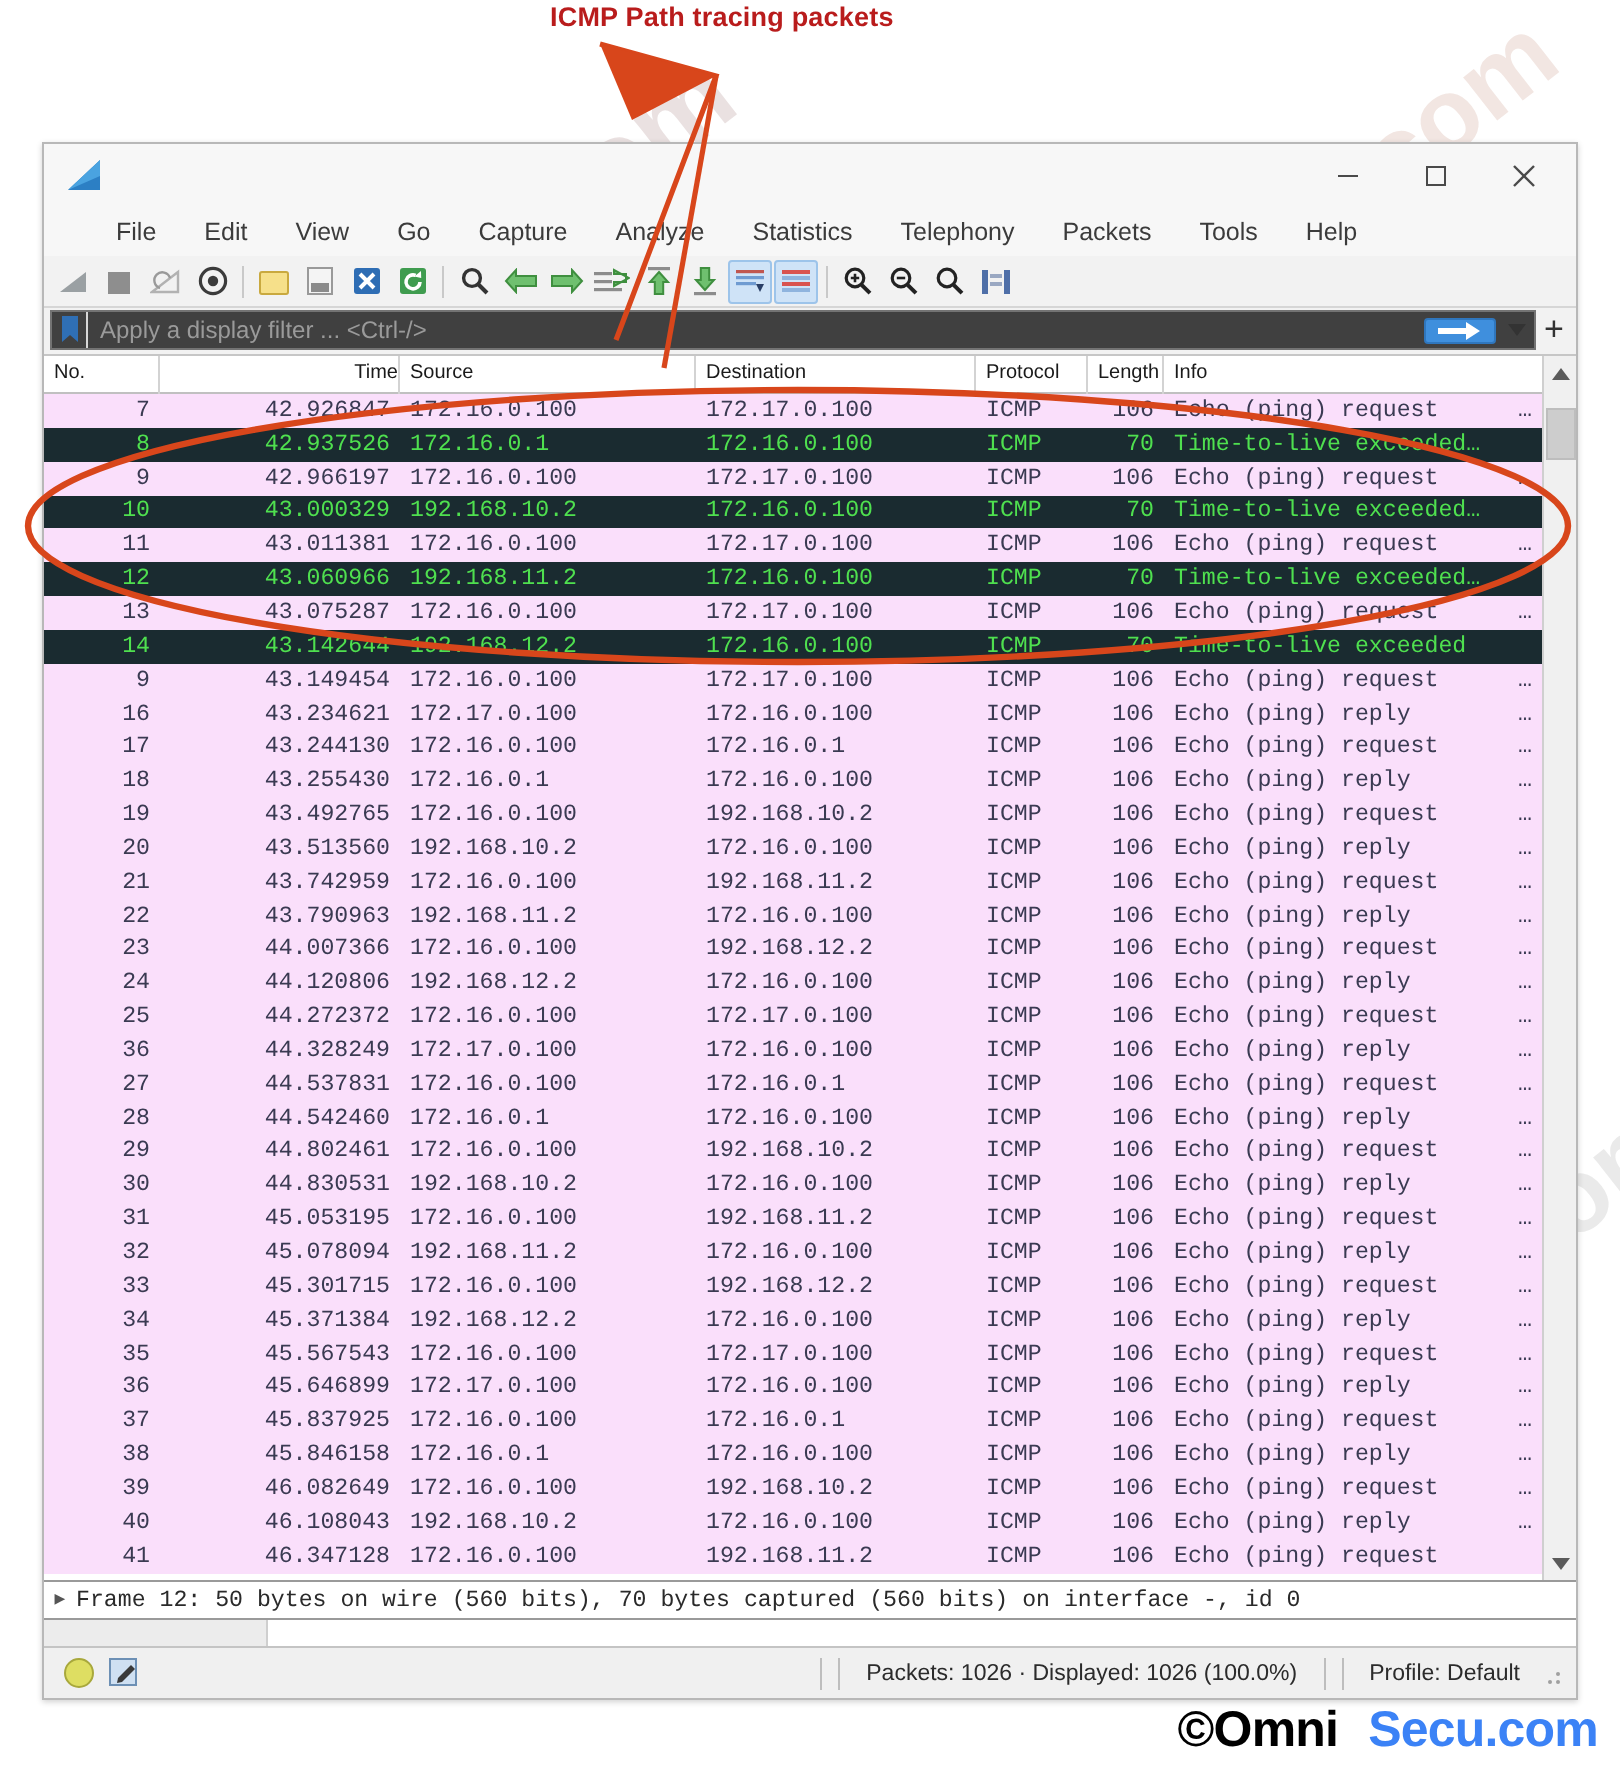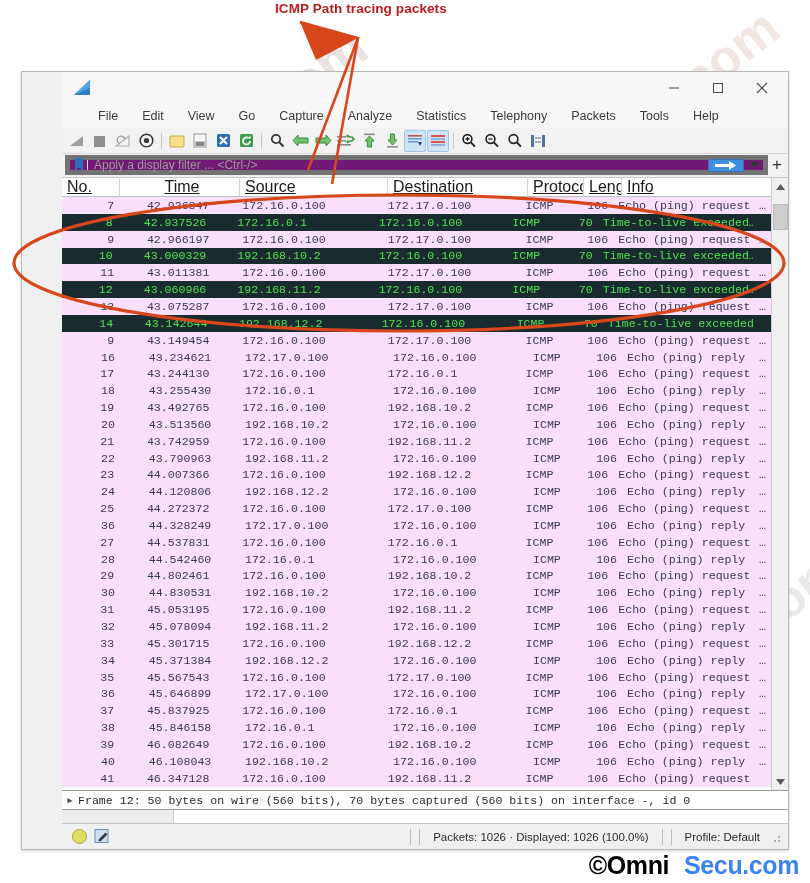--- a/index.html
+++ b/index.html
@@ -32,21 +32,21 @@
     user-select: none;
   }
 
   
   .win {
     position: absolute; left: 21px; top: 71px;
     width: 768px; height: 779px;
     background: #f0f0f0;
     border: 1px solid #b8b8b8;
     box-shadow: 0 1px 3px rgba(0,0,0,.18);
-    display: flex; flex-direction: column; padding-left: 40px;
+    display: flex; flex-direction: column;
   }
   .titlebar {
     height: 32px; background: #f7f7f7; display: flex; align-items: center;
     position: relative; flex: none;
   }
   .shark-logo { margin-left: 10px; width: 22px; height: 18px; }
   .win-ctrl {
     position: absolute; top: 0; height: 32px; width: 44px;
     display: flex; align-items: center; justify-content: center;
     color: #4a4a4a;
@@ -76,55 +76,55 @@
   .tb.sel { background: #cfe3f7; border: 1px solid #9dc4ea; border-radius: 2px; }
   .tb-sep { width: 1px; height: 16px; background: #c9c9c9; margin: 0 3px; }
 
   
   .filterbar {
     height: 23px; flex: none; display: flex; align-items: stretch;
     background: #f2f2f2; padding: 1px 2px 2px 3px;
   }
   .filter-field {
     flex: 1 1 auto; display: flex; align-items: center;
-    background: #701a75; border: 5px solid #737373;
+    background: #404040; border: 1px solid #737373;
   }
   .filter-bookmark { width: 18px; display:flex; align-items:center; justify-content:center; border-right: 1px solid #d7d7d7; height: 100%; }
   .filter-input {
     flex: 1; font-size: 12px; color: #9a9a9a; padding-left: 6px;
     font-family: "Liberation Sans", sans-serif; white-space: nowrap; overflow: hidden;
   }
   .filter-go {
     width: 36px; margin: 2px 1px 2px 0; background: #3f8fdd;
     border: 1px solid #2f76bd; border-radius: 2px;
     display: flex; align-items: center; justify-content: center;
   }
   .filter-drop { width: 18px; display:flex; align-items:center; justify-content:center; }
   .filter-plus { width: 18px; display:flex; align-items:center; justify-content:center; font-size: 17px; color:#333; }
 
   
   .packet-area { flex: 1 1 auto; display: flex; min-height: 0; background: #fff; border-top: 1px solid #c6c6c6; }
   .packet-list { flex: 1 1 auto; display: flex; flex-direction: column; min-width: 0; }
   .col-head {
     height: 19px; flex: none; display: flex; align-items: center;
     background: #ffffff; border-bottom: 1px solid #c0c0c0;
-    font-size: 16px; color: #1a1a1a; text-decoration: underline;
+    font-size: 10px; color: #1a1a1a;
   }
   .col-head .cell { border-right: 1px solid #d3d3d3; height: 19px; line-height: 18px; padding-left: 5px; overflow:hidden; white-space: nowrap; }
   .rows { flex: 1 1 auto; overflow: hidden; }
   .row {
     height: 16.85px; display: flex; align-items: center;
     font-family: "Liberation Mono", monospace; font-size: 11.6px;
     white-space: nowrap;
   }
   .row.pink { background: #fadffb; color: #3a3a52; }
   .row.dark { background: #1a2b30; color: #4fe04f; }
   .row .c { padding: 0 5px; overflow: hidden; }
   .c-no   { width: 58px;  text-align: right; padding-right: 6px; }
-  .c-time { width: 120px; text-align: center; padding-left: 4px; }
+  .c-time { width: 120px; text-align: right; padding-left: 4px; }
   .c-src  { width: 148px; }
   .c-dst  { width: 140px; }
   .c-proto{ width: 56px; }
   .c-len  { width: 38px; text-align: right; }
   .c-info { flex: 1 1 auto; min-width: 0; }
   .c-ell  { width: 18px; text-align: right; padding-right: 4px; }
 
   
   .vscroll {
     width: 17px; flex: none; background: #f0f0f0; border-left: 1px solid #cfcfcf;

